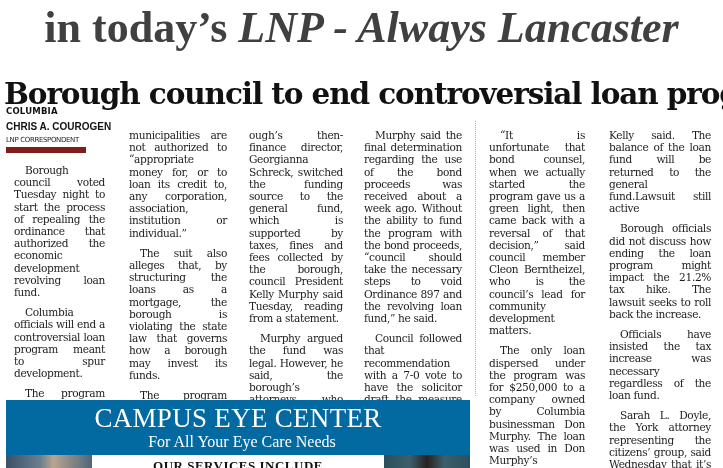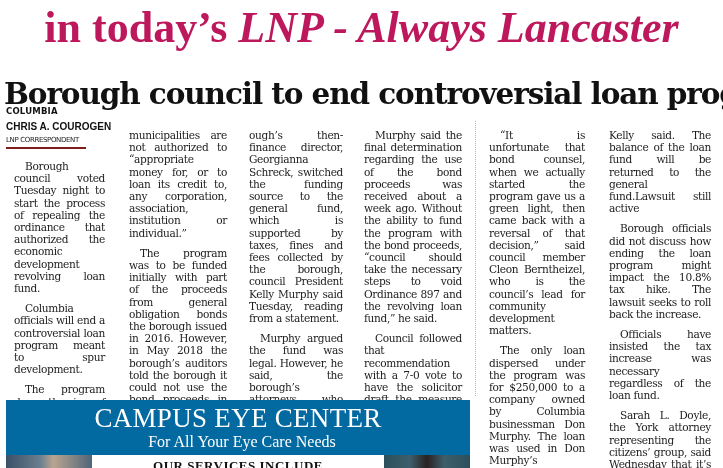--- a/index.html
+++ b/index.html
@@ -1,25 +1,25 @@
 <!DOCTYPE html>
 <html><head>
 <meta charset="utf-8">
 <style>
   html, body { margin:0; padding:0; }
   body { width:723px; height:468px; overflow:hidden; background:#ffffff; position:relative; font-family:"DejaVu Serif", serif; color:#1a1a1a; }
-  .banner { position:absolute; left:0; top:4px; width:723px; text-align:center; color:#be185d; font-family:"Liberation Serif", serif; font-weight:bold; font-size:44px; line-height:48px; letter-spacing:0px; }
+  .banner { position:absolute; left:0; top:4px; width:723px; text-align:center; color:#404040; font-family:"Liberation Serif", serif; font-weight:bold; font-size:44px; line-height:48px; letter-spacing:0px; }
   .banner .ital { font-style:italic; }
   .section { position:absolute; left:6px; top:62px; font-family:"DejaVu Sans", sans-serif; font-weight:bold; font-size:8.5px; letter-spacing:0.2px; color:#111;margin-top:44px; }
   .headline { position:absolute; left:4px; top:76px; width:720px; font-family:"DejaVu Serif", serif; font-weight:bold; font-size:29.5px; line-height:36px; letter-spacing:-1.1px; color:#111; white-space:nowrap; }
   .col { position:absolute; top:121px; font-family:"DejaVu Serif", serif; font-size:10.6px; line-height:12.2px; text-align:justify; color:#1c1c1c; letter-spacing:-0.35px; }
   .col p { margin:8px; text-indent:11px; }
   .col p.noind { text-indent:0; }
   .byline { font-family:Liberation Sans, sans-serif; font-weight:bold; font-size:10px; line-height:11px; letter-spacing:0; color:#111; }
-  .byline-role { font-family:"DejaVu Sans", sans-serif; font-size:7px; line-height:9px; color:#222; border-bottom:2px solid #7f1d1d; padding-bottom:2px; margin-bottom:3px; display:inline-block; width:80px;}
+  .byline-role { font-family:"DejaVu Sans", sans-serif; font-size:7px; line-height:9px; color:#222; border-bottom:6px solid #7f1d1d; padding-bottom:2px; margin-bottom:3px; display:inline-block; width:80px;}
   .c1 { left:6px; width:107px; }
   .c2 { left:121px; width:114px; }
   .c3 { left:241px; width:110px; }
   .c4 { left:356px; width:114px; }
   .c5 { left:481px; width:112px; }
   .c6 { left:601px; width:118px; }
   .col-divider { position:absolute; width:0; border-left:1px dotted #b5b5b5; }
   .ad { position:absolute; left:6px; top:400px; width:464px; height:84px; background:#0369a1; overflow:hidden; }
   .ad-title { position:absolute; left:0; top:3px; width:464px; text-align:center; font-family:"Liberation Serif", serif; color:#fff; font-size:27px; line-height:30px; letter-spacing:0.3px; }
   .ad-sub { position:absolute; left:4px; top:33px; width:464px; text-align:center; font-family:"Liberation Serif", serif; color:#fff; font-size:16px; line-height:18px; }
@@ -40,20 +40,21 @@
   <div class="byline">CHRIS A. COUROGEN</div>
   <div class="byline-role">LNP CORRESPONDENT</div>
   <p>Borough council voted Tuesday night to start the process of repealing the ordinance that authorized the economic development revolving loan fund.</p>
   <p>Columbia officials will end a controversial loan program meant to spur development.</p>
   <p>The program drew the ire of borough residents who said it was the reason for a 21.2% tax increase that took effect at the beginning of the year.</p>
   <p>A lawsuit filed in March by a borough citizens’ group claims the loan program violates Article IX of the state constitution, which states that</p>
 </div>
 
 <div class="col c2">
   <p class="noind">municipalities are not authorized to “appropriate money for, or to loan its credit to, any corporation, association, institution or individual.”</p>
+  <p>The suit also alleges that, by structuring the loans as a mortgage, the borough is violating the state law that governs how a borough may invest its funds.</p>
   <p>The program was to be funded initially with part of the proceeds from general obligation bonds the borough issued in 2016. However, in May 2018 the borough’s auditors told the borough it could not use the bond proceeds in that manner.</p>
 
 </div>
 
 <div class="col c3">
   <p class="noind">ough’s then-finance director, Georgianna Schreck, switched the funding source to the general fund, which is supported by taxes, fines and fees collected by the borough, council President Kelly Murphy said Tuesday, reading from a statement.</p>
   <p>Murphy argued the fund was legal. However, he said, the borough’s attorneys, who originally approved the loan program, decided upon further review that the auditors were correct in saying bond funds could not be used in that manner.</p>
   <p>“It was never intended for this to be funded by anything other than the</p>
 </div>
 
@@ -65,21 +66,21 @@
 <div class="col-divider" style="left:475px; top:121px; height:275px;"></div>
 
 <div class="col c5">
   <p>“It is unfortunate that bond counsel, when we actually started the program gave us a green light, then came back with a reversal of that decision,” said council member Cleon Berntheizel, who is the council’s lead for community development matters.</p>
   <p>The only loan dispersed under the program was for $250,000 to a company owned by Columbia businessman Don Murphy. The loan was used in Don Murphy’s purchase and renovation of the former Hinkle’s Pharmacy and Restaurant at Third and Locust streets, keeping the eatery portion of the 125-year-old business open.</p>
 
 </div>
 
 <div class="col c6">
   <p class="noind">Kelly said. The balance of the loan fund will be returned to the general fund.Lawsuit still active</p>
-  <p>Borough officials did not discuss how ending the loan program might impact the 10.8% tax hike. The lawsuit seeks to roll back the increase.</p>
+  <p>Borough officials did not discuss how ending the loan program might impact the 21.2% tax hike. The lawsuit seeks to roll back the increase.</p>
   <p>Officials have insisted the tax increase was necessary regardless of the loan fund.</p>
   <p>Sarah L. Doyle, the York attorney representing the citizens’ group, said Wednesday that it’s too soon to say what impact the move to abolish the loan program might have on the group’s lawsuit.</p>
   <p>“We are awaiting confirmation the ordinance has been repealed properly, through the correct legal process, before making any decisions regarding the litigation,” Doyle said.</p>
 </div>
 
 <div class="ad">
   <div class="ad-title">CAMPUS EYE CENTER</div>
   <div class="ad-sub">For All Your Eye Care Needs</div>
   <div class="ad-photo-l"></div>
   <div class="ad-panel">

